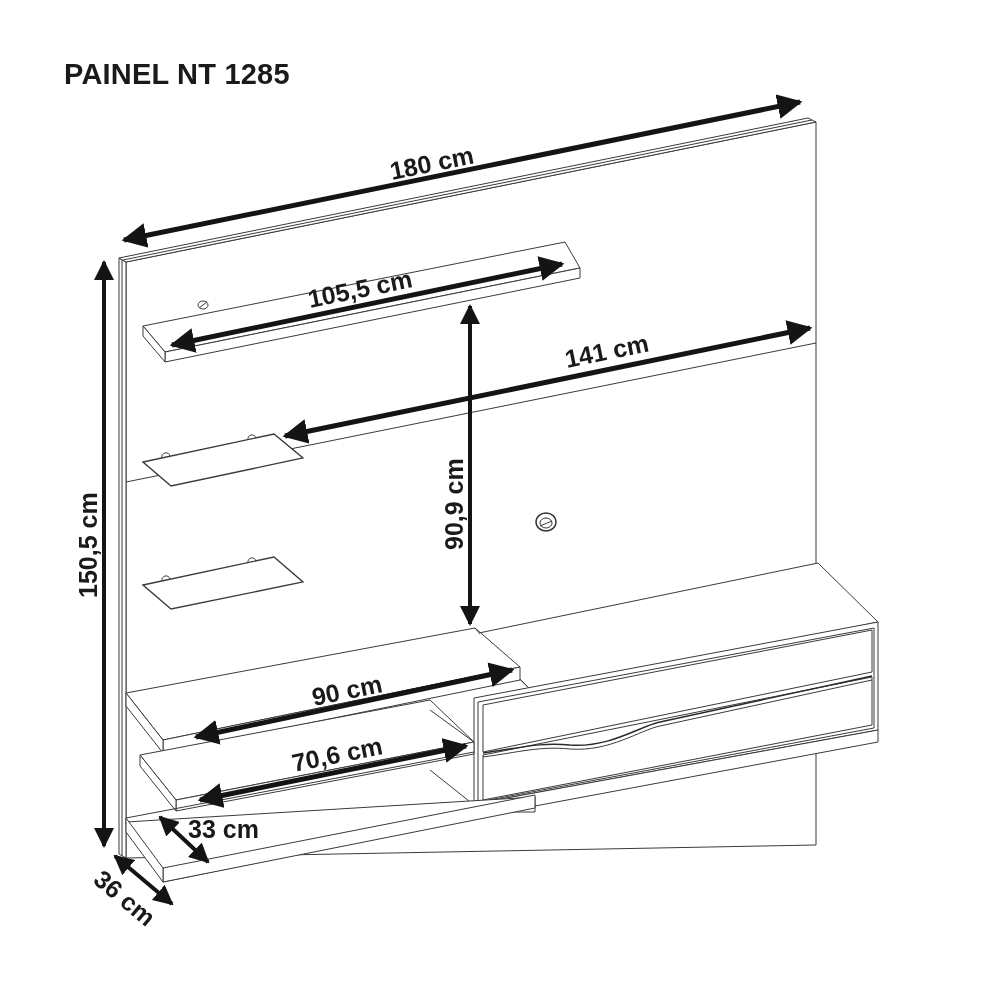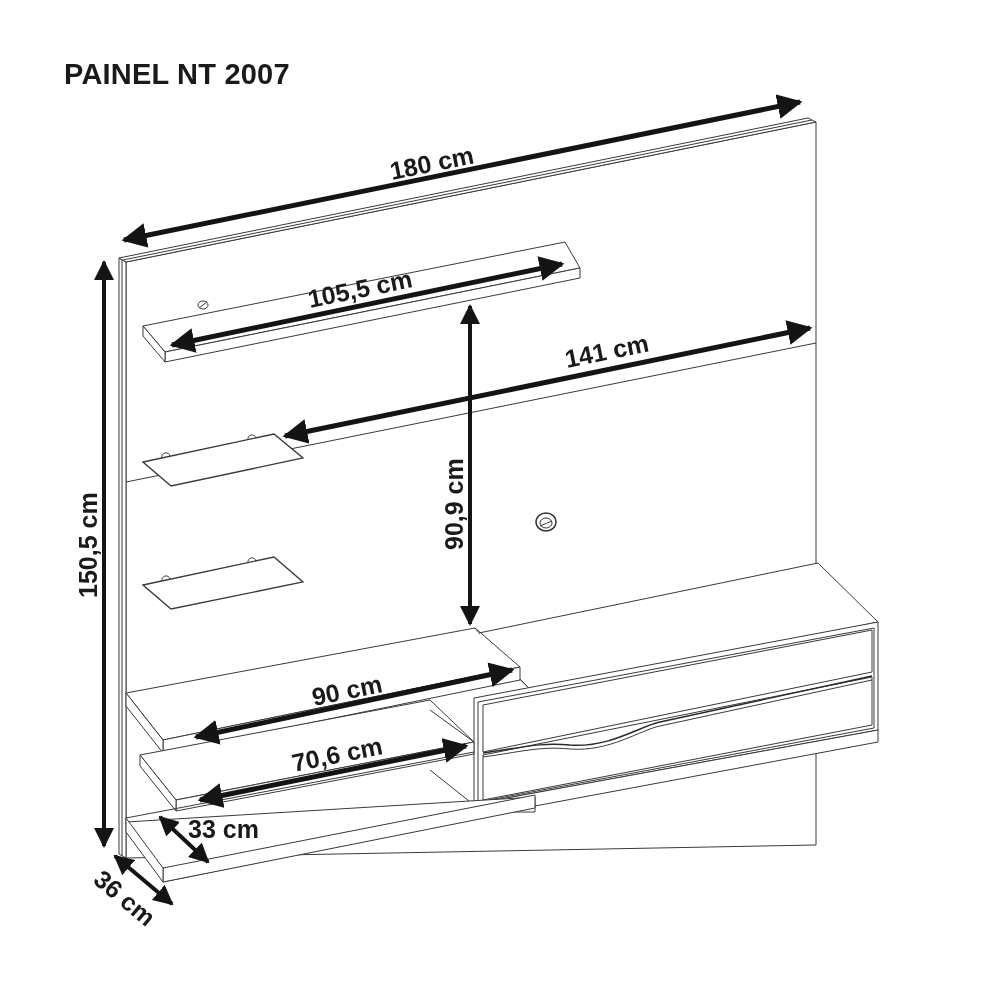--- a/index.html
+++ b/index.html
@@ -10,21 +10,21 @@
   .ln2 { fill:none; stroke:#2a2a2a; stroke-width:1.4; }
   .face { fill:#ffffff; stroke:#3a3a3a; stroke-width:1; }
   .dim { stroke:#141414; stroke-width:5; fill:none; }
   .dim-thin { stroke:#141414; stroke-width:4; fill:none; }
   .ah { fill:#141414; }
   .lbl { font-family:"Liberation Sans", sans-serif; font-weight:bold; font-size:25px; fill:#1a1a1a; }
 </style>
 </head>
 <body>
 
-<div class="title">PAINEL NT 2007</div>
+<div class="title">PAINEL NT 1285</div>
 
 <svg width="1000" height="1000" viewBox="0 0 1000 1000">
   <defs>
     <marker id="arr" viewBox="0 0 10 10" refX="9" refY="5" markerWidth="5" markerHeight="5" orient="auto-start-reverse" markerUnits="strokeWidth">
       <path d="M0,0 L10,5 L0,10 z" class="ah"></path>
     </marker>
   </defs>
 
   <g>
 

